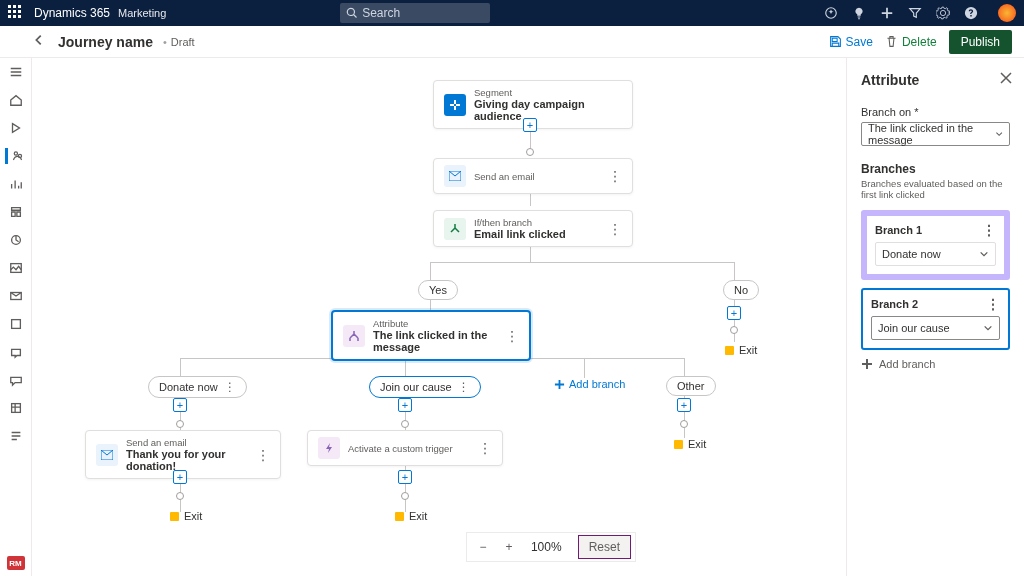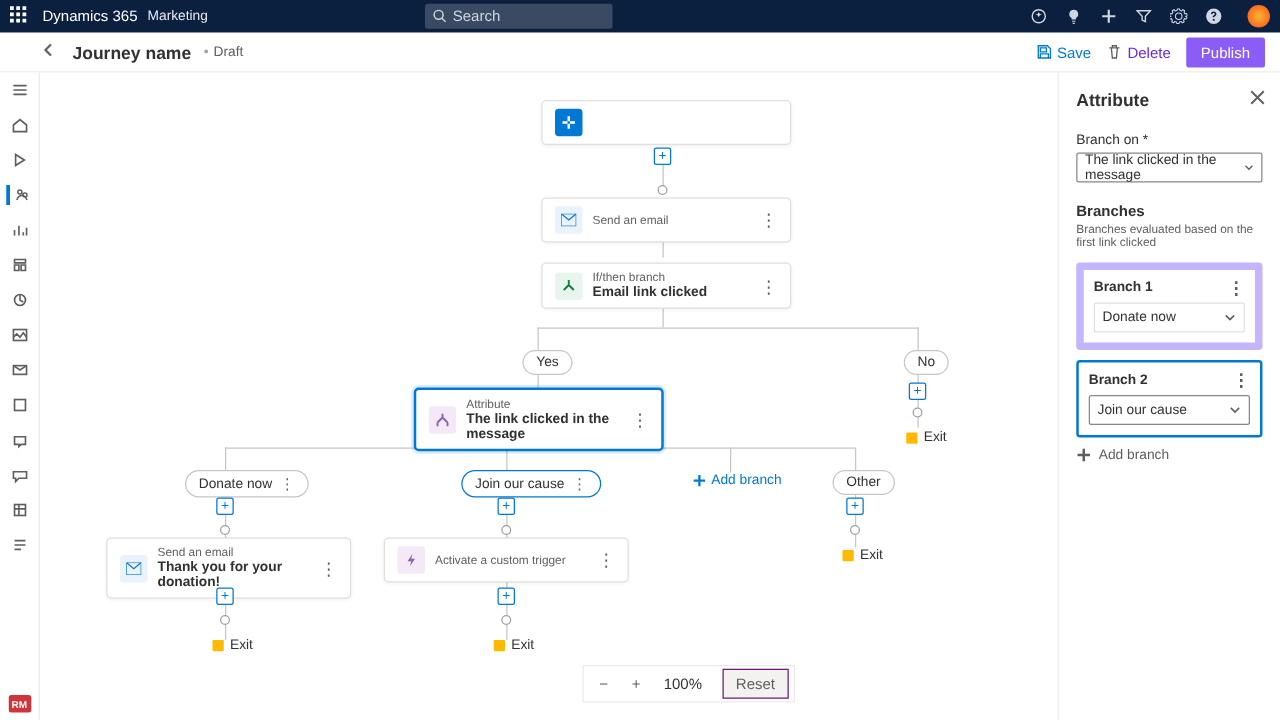--- a/index.html
+++ b/index.html
@@ -13,25 +13,25 @@
   .search svg { width: 12px; height: 12px; margin-right: 4px; fill:#cfd6e1; }
   .top-icons { display:flex; gap:14px; align-items:center; color:#cfd6e1; }
   .top-icons svg { width:14px; height:14px; fill:#cfd6e1; cursor:pointer; }
   .avatar { width:18px; height:18px; border-radius:50%; background: radial-gradient(circle,#f7b733,#fc4a1a); margin-left:6px; }
   .header { height: 32px; border-bottom: 1px solid #edebe9; display:flex; align-items:center; padding: 0 12px; }
   .back-arrow svg { width:14px; height:14px; stroke:#605e5c; fill:none; stroke-width:2; cursor:pointer; margin-right: 12px; margin-left: 20px;}
   .title { font-weight: 600; font-size: 14px; margin-right: 10px; }
   .draft { font-size: 11px; color:#605e5c; }
   .draft::before { content:"•"; color:#a19f9d; margin-right:4px; }
   .header-spacer { flex: 1; }
-  .hbtn { display:flex; align-items:center; gap:4px; font-size:12px; padding: 4px 6px; cursor:pointer; color:#6d28d9; }
+  .hbtn { display:flex; align-items:center; gap:4px; font-size:12px; padding: 4px 6px; cursor:pointer; color:#15803d; }
   .hbtn svg { width:13px; height:13px; fill: currentColor; }
   .hbtn.save { color:#0078d4; }
   .hbtn.delete svg { fill:#605e5c; }
-  .publish { background:#8b5cf6; color:#fff; padding:5px 12px; border-radius:2px; margin-left:6px; font-size:12px; cursor:pointer; }
+  .publish { background:#14532d; color:#fff; padding:5px 12px; border-radius:2px; margin-left:6px; font-size:12px; cursor:pointer; }
   .layout { display:flex; height: calc(576px - 26px - 32px); }
   .leftnav { width: 32px; background:#fff; border-right:1px solid #edebe9; display:flex; flex-direction:column; align-items:center; padding-top:6px; gap:12px; }
   .leftnav .ni { width:16px; height:16px; display:flex; align-items:center; justify-content:center; cursor:pointer; }
   .leftnav .ni svg { width:14px; height:14px; stroke:#605e5c; fill:none; stroke-width:1.5; }
   .leftnav .ni.active { border-left:3px solid #0078d4; margin-left:-3px; padding-left:3px; width:19px; }
   .navspacer { flex:1; }
   .rm-tag { background:#d13438; color:#fff; font-size:8px; font-weight:600; width:18px; height:14px; border-radius:2px; display:flex; align-items:center; justify-content:center; margin-bottom:6px;}
   .canvas-wrap { flex:1; position:relative; overflow:hidden; }
   .canvas { position:absolute; inset:0; }
   .zoomctl { position:absolute; right:210px; bottom:14px; display:flex; align-items:center; gap:2px; background:#fff; }
@@ -256,20 +256,24 @@
       <div class="line lineV" style="left:652px;top:336px;height:44px"></div>
 
       <div class="line lineV" style="left:702px;top:240px;height:44px"></div>
 
       <div class="node" style="left:401px;top:22px;width:200px">
         <div class="icon" style="background:#0078d4">
             <svg width="12" height="12" viewBox="0 0 12 12">
               <path d="M1 6h4M7 6h4M6 1v4M6 7v4" stroke="#fff" stroke-width="2"></path>
             </svg>
           </div>
+        <div class="txt">
+            <div class="small">Segment</div>
+            <div class="main">Giving day campaign audience</div>
+          </div>
       </div>
       <div class="plus" style="left:491px;top:60px">+</div>
       <div class="dot" style="left:494px;top:90px"></div>
 
       <div class="node" style="left:401px;top:100px;width:200px">
         <div class="icon" style="background:#eaf2fb">
             <svg width="12" height="10" viewBox="0 0 12 10">
               <rect x="0" y="0" width="12" height="10" fill="none" stroke="#0078d4"></rect>
               <path d="M0 0l6 5 6-5" stroke="#0078d4" fill="none"></path>
             </svg>

